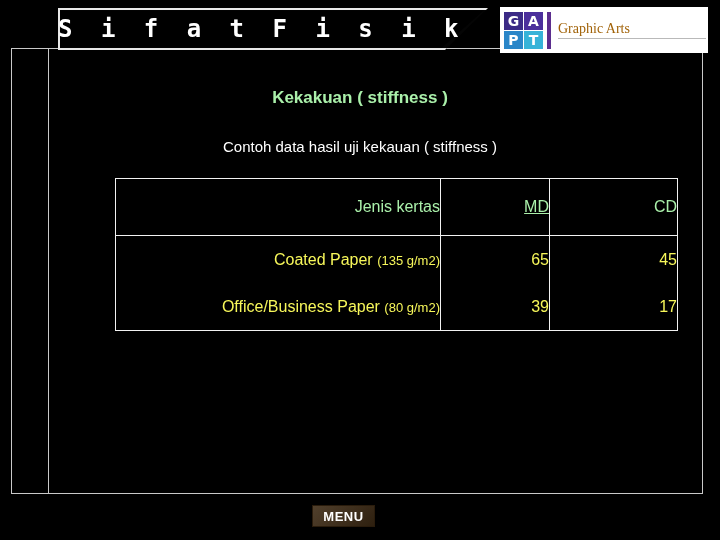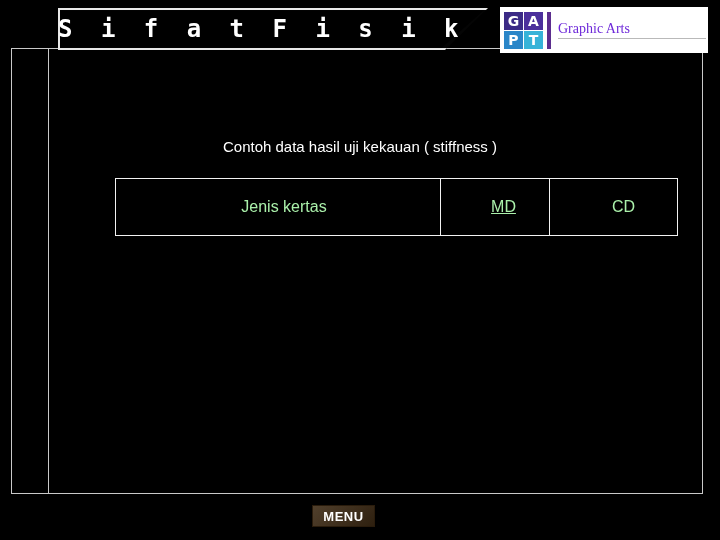--- a/index.html
+++ b/index.html
@@ -117,21 +117,21 @@
     background: #5b2d8e;
     margin-right: 7px;
   }
   .logo-words {
     display: flex;
     flex-direction: column;
     justify-content: center;
     height: 38px;
   }
   .logo-line1, .logo-line2 {
-    color: #6d28d9;
+    color: #a16207;
     font-size: 14px;
     font-family: "Liberation Serif", serif;
     line-height: 17px;
     white-space: nowrap;
   }
   .logo-rule {
     width: 148px;
     height: 1px;
     background: #b9b9b9;
     margin: 1px 0;
@@ -167,21 +167,21 @@
   }
   table.data {
     border-collapse: collapse;
     width: 510px;
     table-layout: fixed;
   }
   table.data th, table.data td {
     border: 1px solid #f2f2f2;
     padding: 0;
     vertical-align: middle;
-    text-align: center;
+    text-align: right;
   }
   table.data thead th {
     height: 56px;
     color: #aaf0aa;
     font-size: 16px;
     font-weight: normal;
   }
   table.data tbody td {
     height: 47px;
     color: #f7f75a;
@@ -247,32 +247,43 @@
       <div class="logo-cell lc-p">P</div>
       <div class="logo-cell lc-t">T</div>
     </div>
     <div class="logo-bar"></div>
     <div class="logo-words">
       <div class="logo-line1">Graphic Arts</div>
       <div class="logo-rule"></div>
     </div>
   </div>
 
+  <div class="heading">Kekakuan ( stiffness )</div>
   <div class="subheading">Contoh data hasil uji kekauan ( stiffness )</div>
 
   <div class="table-wrap">
     <table class="data">
       <thead>
         <tr>
           <th class="c-name">Jenis kertas</th>
           <th class="c-md">MD</th>
           <th class="c-cd">CD</th>
         </tr>
       </thead>
       <tbody>
+        <tr>
+          <td class="c-name"><span class="paper-name">Coated Paper</span> <span class="paper-gsm">(135 g/m2)</span></td>
+          <td class="c-md">65</td>
+          <td class="c-cd">45</td>
+        </tr>
+        <tr>
+          <td class="c-name"><span class="paper-name">Office/Business Paper</span> <span class="paper-gsm">(80 g/m2)</span></td>
+          <td class="c-md">39</td>
+          <td class="c-cd">17</td>
+        </tr>
       </tbody>
     </table>
   </div>
 
   <div class="menu-btn">
     <span>MENU</span>
   </div>
 
 </div>
 

